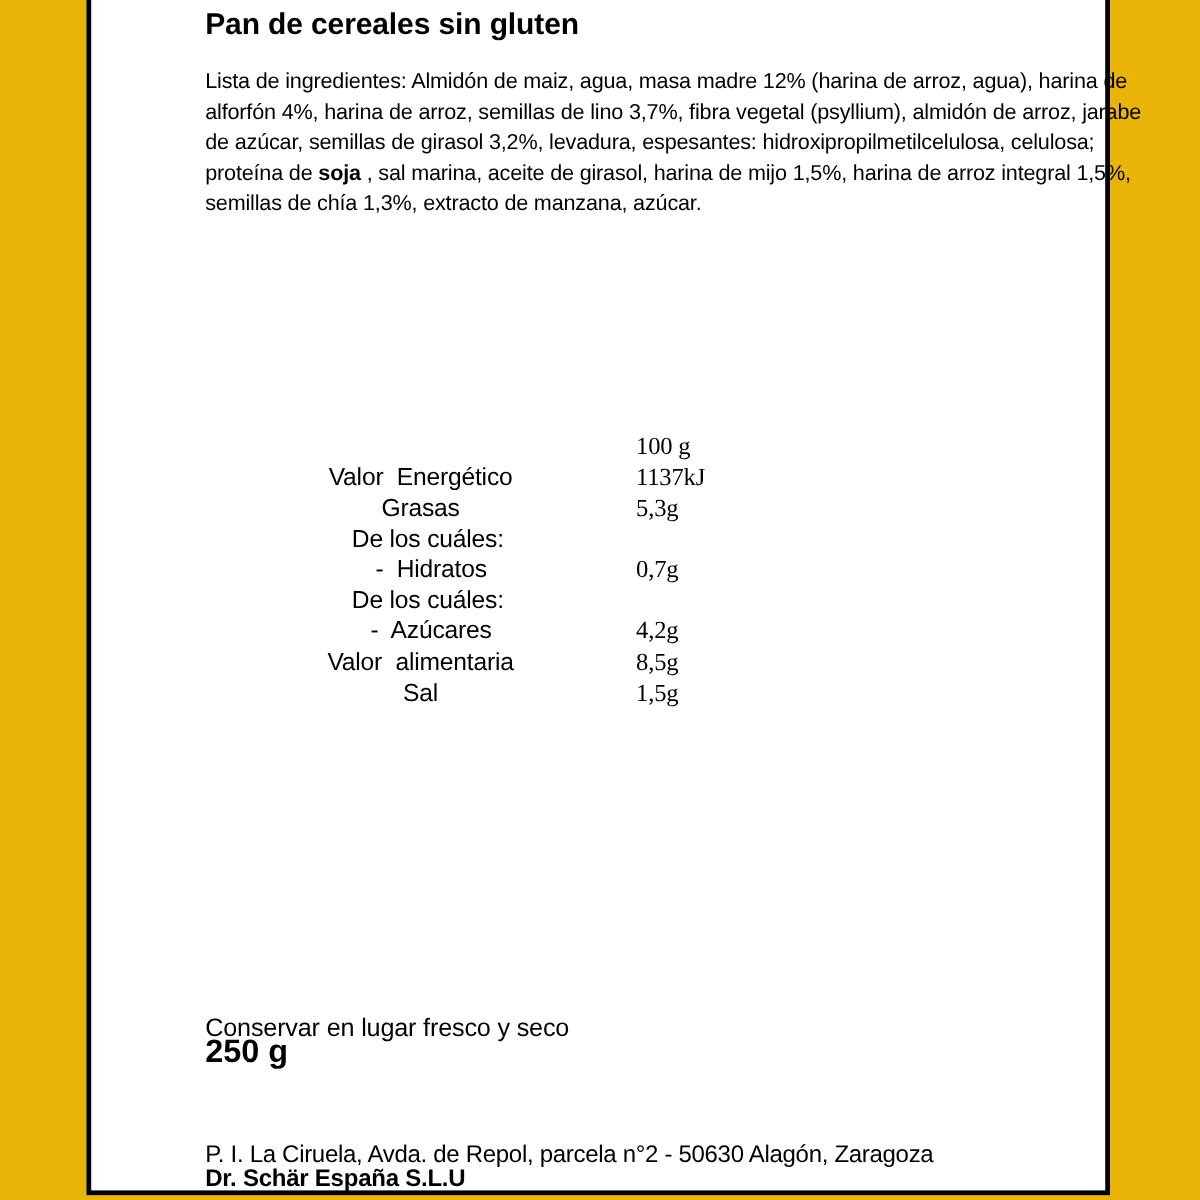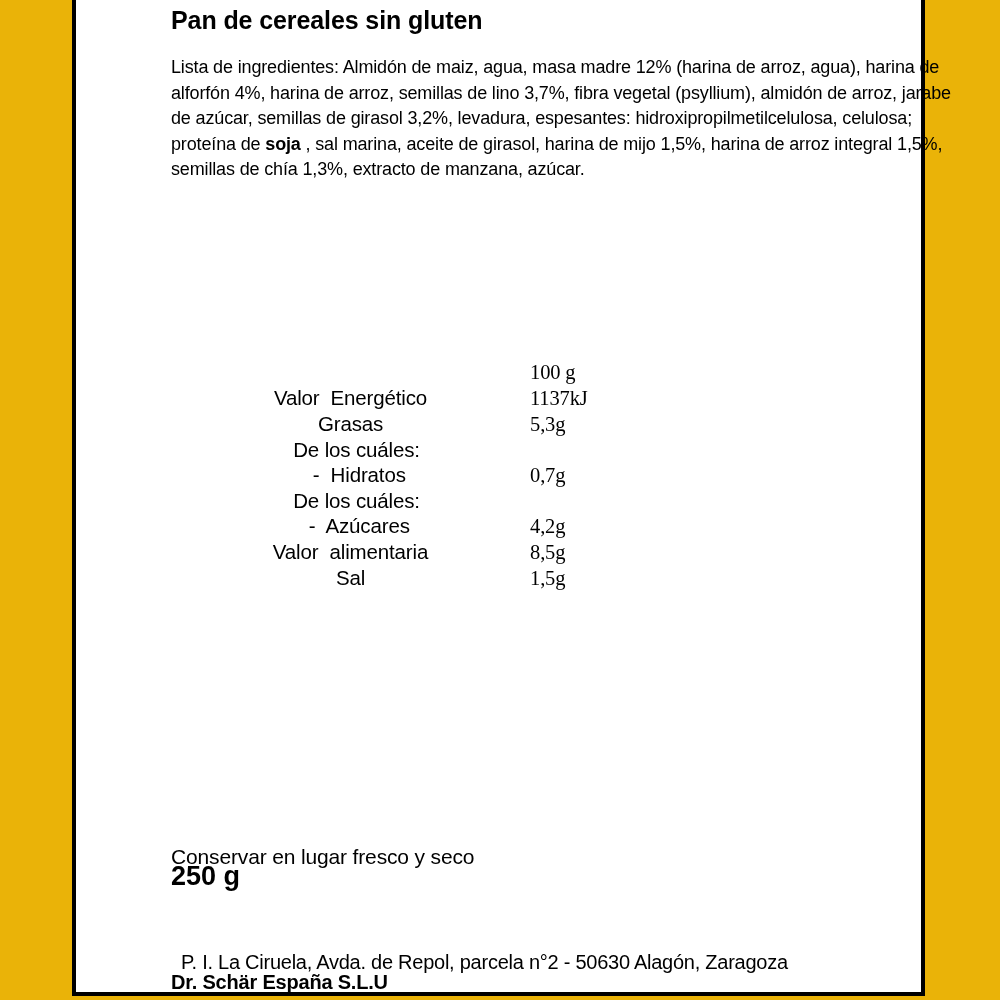--- a/index.html
+++ b/index.html
@@ -115,21 +115,21 @@
     position: absolute;
     left: 0;
     top: 970px;
     font-size: 20px;
     font-weight: bold;
     line-height: 25px;
     letter-spacing: -0.2px;
   }
   .manufacturer-address {
     position: absolute;
-    left: 10px;
+    left: 0;
     top: 950px;
     font-size: 20px;
     line-height: 25px;
     letter-spacing: -0.25px;
     text-align: center;
   }
 </style>
 </head>
 <body>
 

